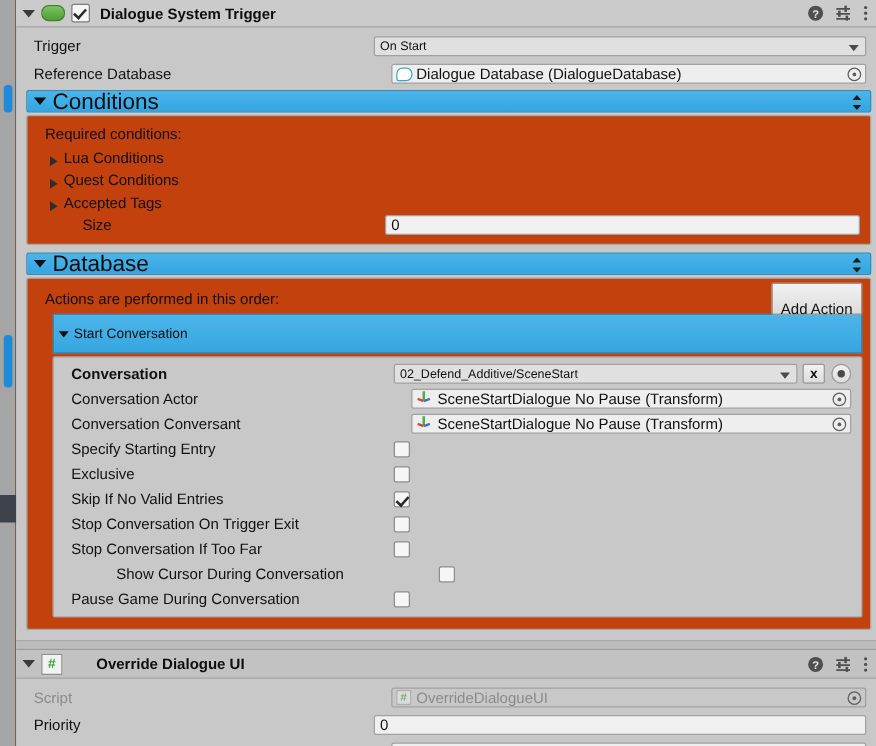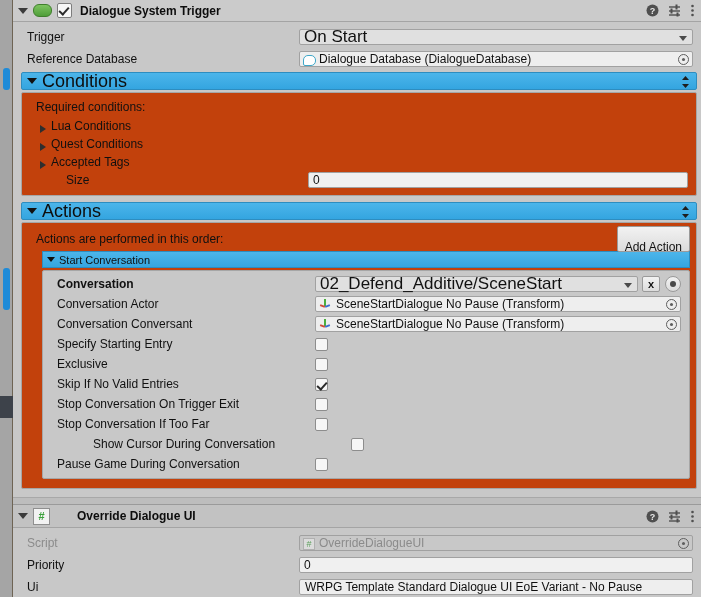--- a/index.html
+++ b/index.html
@@ -160,46 +160,47 @@
   
   .popup {
     height: 16px;
     background: #e0e0e0;
     border: 1px solid #a1a1a1;
     border-radius: 2px;
     display: flex;
     align-items: center;
     padding: 0 4px;
     box-sizing: border-box;
-    font-size: 17px;
+    font-size: 10px;
     width: 100%;
     position: relative;
     color: #111;
   }
   .popup .arrow {
     position: absolute;
     right: 5px; top: 6px;
     border-left: 4px solid transparent;
     border-right: 4px solid transparent;
     border-top: 5px solid #4a4a4a;
   }
   .objfield {
     height: 16px;
     background: #eeeeee;
     border: 1px solid #a1a1a1;
     border-radius: 2px;
     display: flex;
-    align-items: flex-end;
+    align-items: center;
     padding: 0 3px;
     box-sizing: border-box;
     font-size: 12px;
     width: 100%;
     position: relative;
     overflow: hidden;
     white-space: nowrap;
+    margin-left: 14px;
   }
   .objfield.dimbg { background: #c8c8c8; color: #8b8b8b; }
   .objfield .pick {
     position: absolute;
     right: 3px; top: 2px;
     width: 11px; height: 11px;
     border: 1px solid #5e5e5e;
     border-radius: 50%;
     box-sizing: border-box;
   }
@@ -290,21 +291,21 @@
   .blue-bar .btxt {
     font-size: 18px;
     color: #0e0e0e;
   }
   .blue-bar .updown {
     position: absolute;
     right: 7px; top: 3px;
     width: 7px; height: 12px;
   }
   .blue-sub {
-    height: 17px;
+    height: 32px;
     margin: 2px 6px 0 20px;
     background: linear-gradient(#4cb5ea, #36a6e0);
     border: 1px solid #2d8dc0;
     display: flex;
     align-items: center;
     padding: 0 4px;
     box-sizing: border-box;
   }
   .blue-sub .tri {
     border-left: 4px solid transparent;
@@ -521,21 +522,21 @@
       <span class="fld" style="padding-right:8px;">
         <span class="numfield">
           <span>0</span>
         </span>
       </span>
     </div>
   </div>
 
   <div class="blue-bar" style="margin-top:6px;">
     <span class="tri"></span>
-    <span class="btxt">Actions</span>
+    <span class="btxt">Database</span>
     <span class="updown">
       <svg width="7" height="12" viewBox="0 0 7 12">
           <g fill="#1d1d1d">
             <polygon points="3.5,0 7,4 0,4"></polygon>
             <polygon points="3.5,12 7,8 0,8"></polygon>
           </g>
         </svg>
     </span>
   </div>
 

